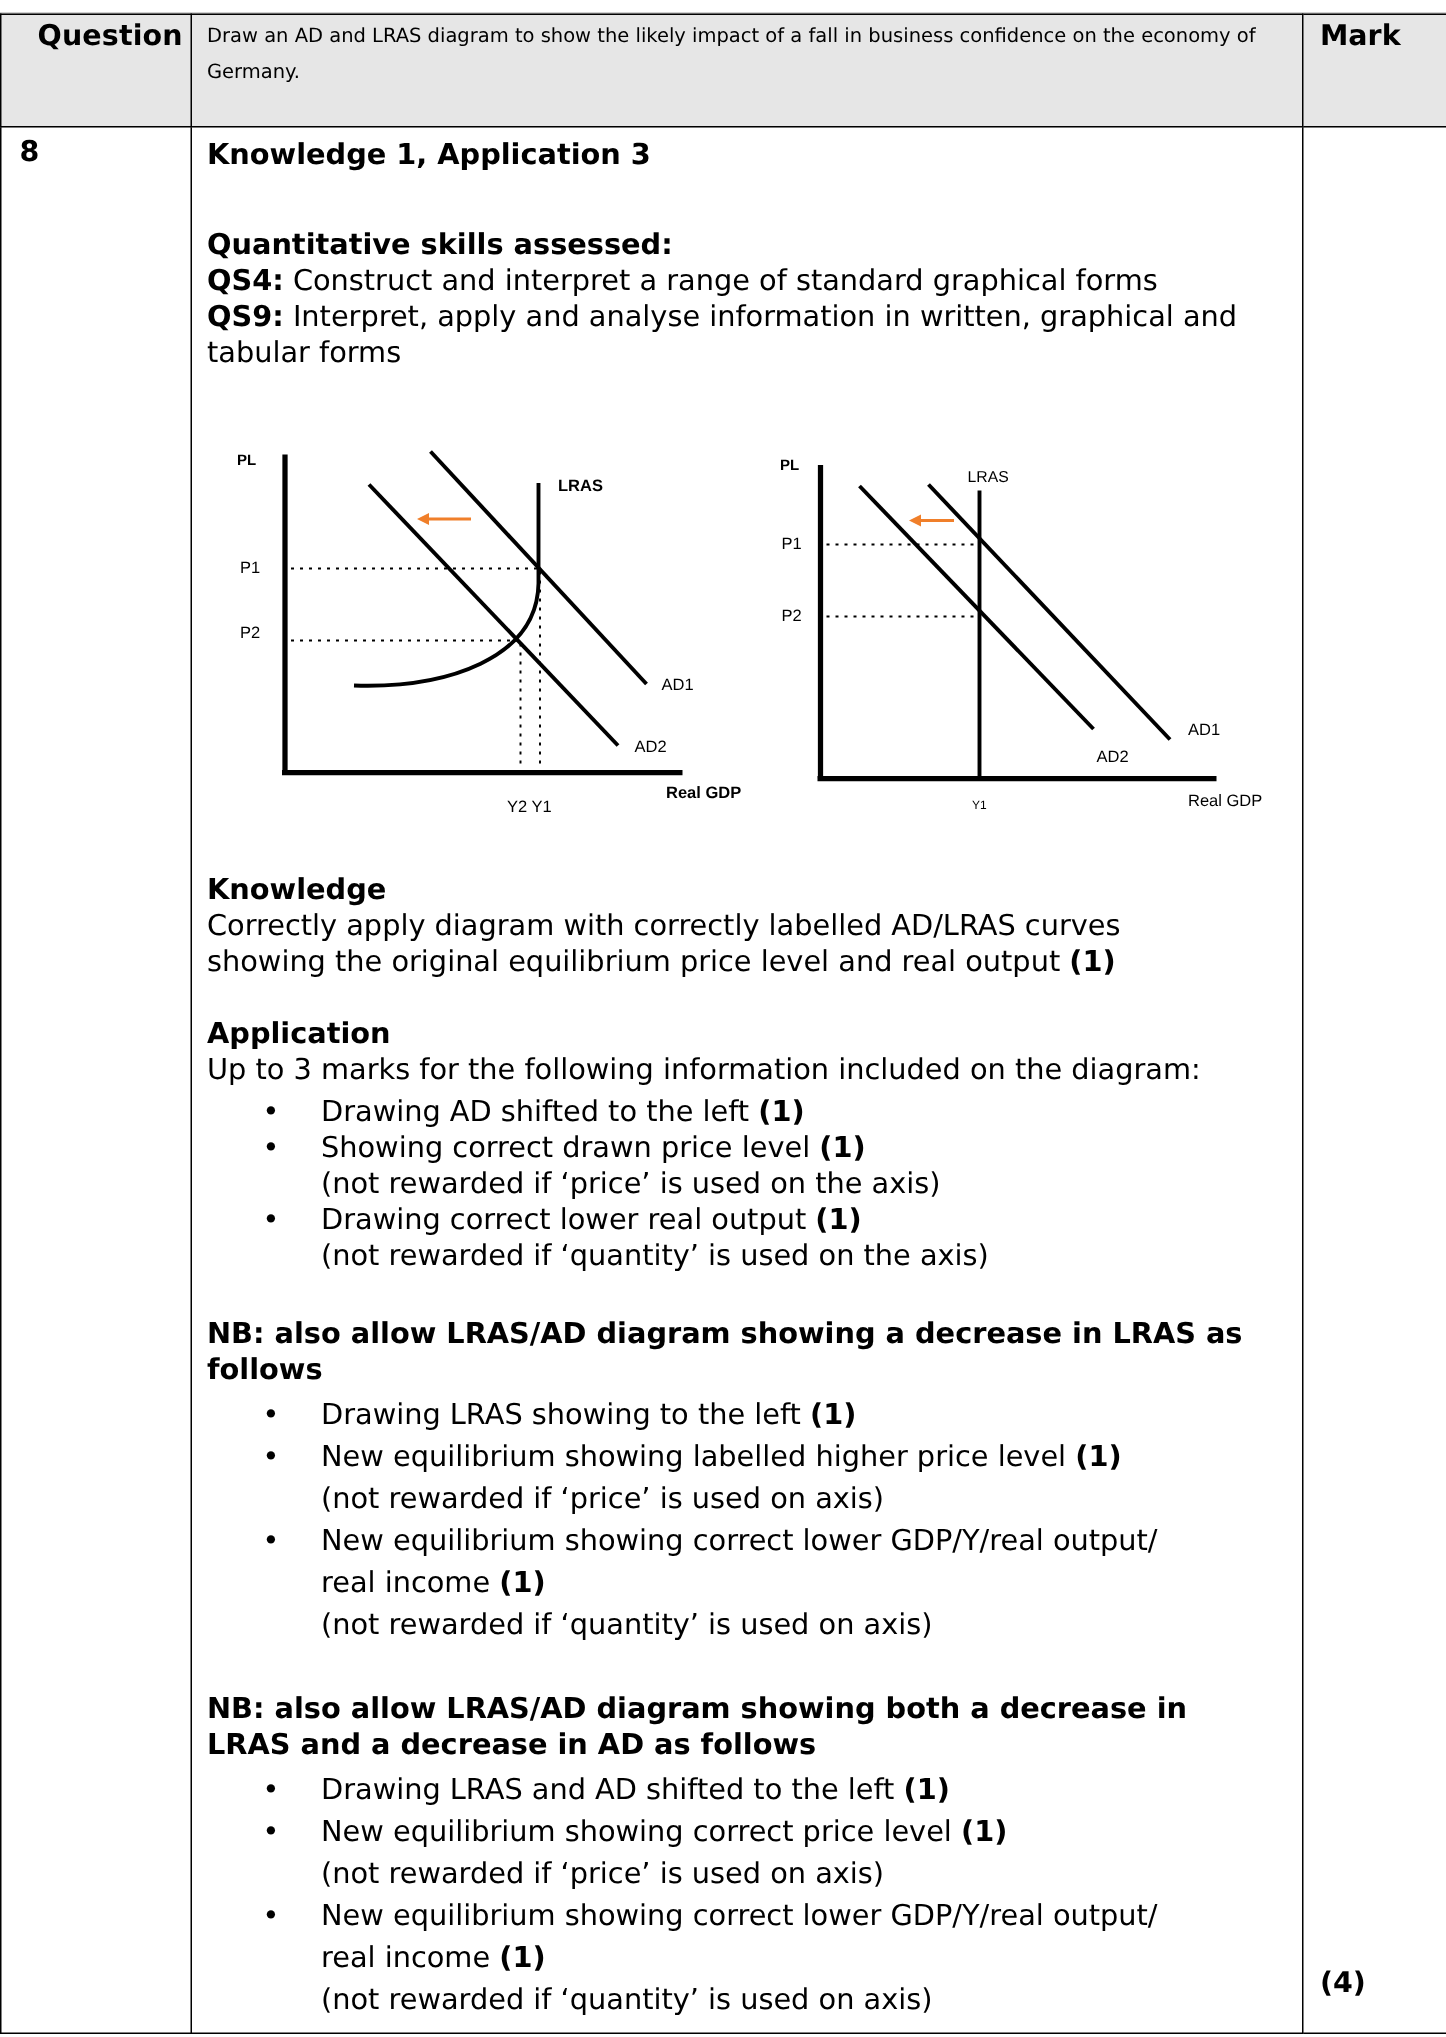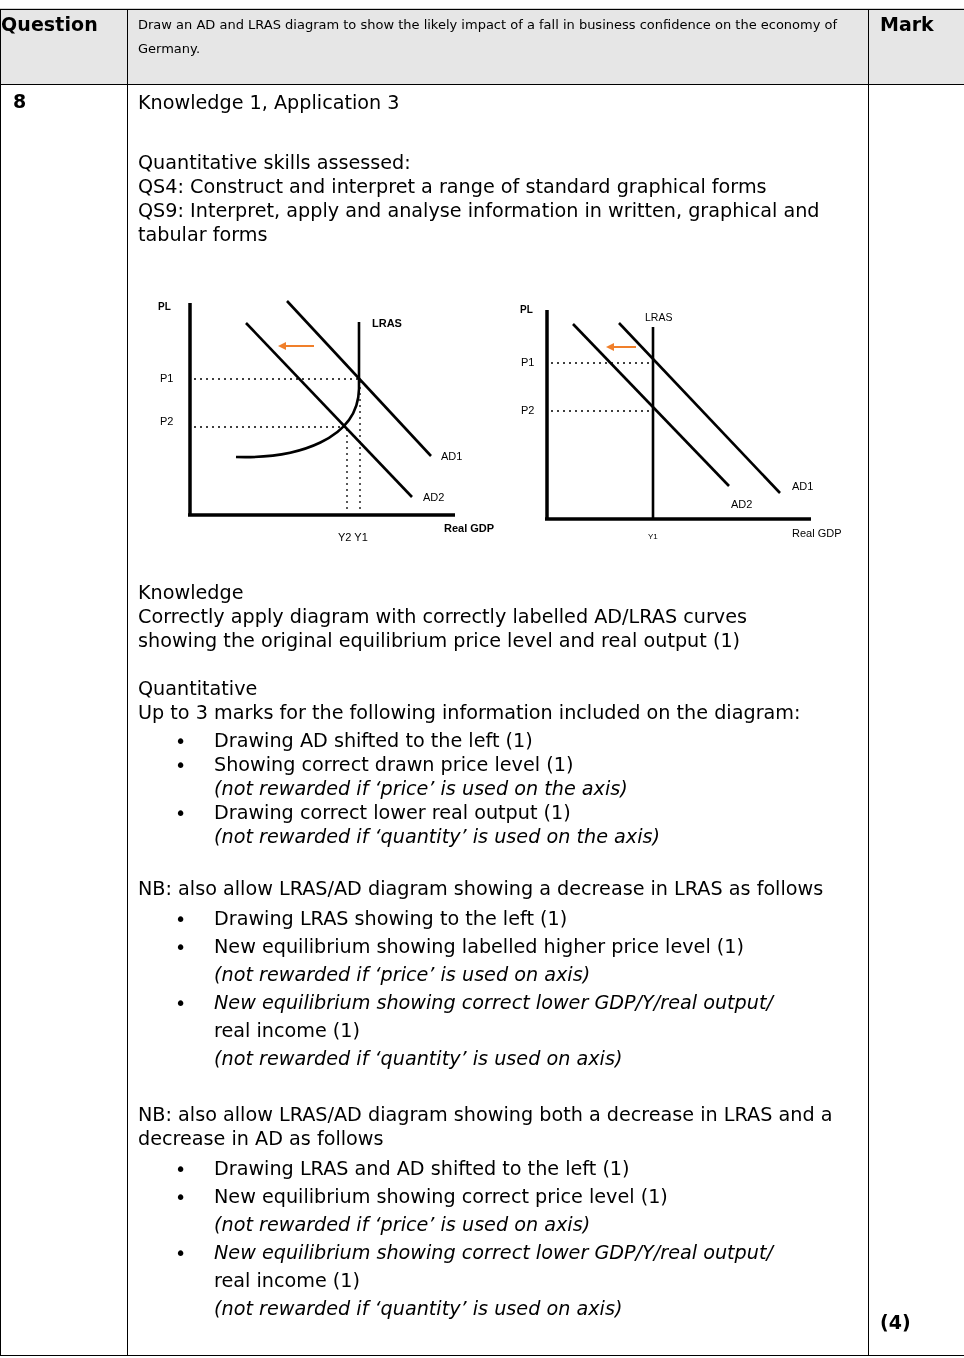--- a/index.html
+++ b/index.html
@@ -3,33 +3,33 @@
 <meta charset="utf-8">
 <style>
   html, body { margin: 0; padding: 0; background: #ffffff; }
   body { width: 964px; height: 1358px; position: relative; overflow: hidden;
          font-family: "DejaVu Sans", sans-serif; color: #000; }
   .topbar { position: absolute; left: 0; top: 0; width: 964px; height: 8px; background: #ffffff; border-bottom: 2px solid #d0d0d0; }
   table.mark { position: absolute; left: 0; top: 9px; width: 966px; border-collapse: collapse; table-layout: fixed; }
   table.mark td { border: 1.5px solid #000; vertical-align: top; padding: 0; }
   tr.head td { background: #e6e6e6; height: 74px; }
   col.c1 { width: 127px; } col.c2 { width: 741px; } col.c3 { width: 98px; }
-  .hq { font-weight: bold; font-size: 19px; padding: 3px 0 0 0; letter-spacing: 0.1px; }
+  .hq { font-weight: bold; font-size: 19px; padding: 3px 0 0 24px; letter-spacing: 0.1px; }
   .htext { font-size: 13px; line-height: 24px; padding: 3px 0 0 10px; }
   .hmark { font-weight: bold; font-size: 19px; padding: 3px 0 0 11px; }
   tr.body td { height: 1270px; position: relative; }
   .qnum { font-weight: bold; font-size: 19px; padding: 5px 0 0 12px; }
   .content { padding: 6px 0 0 10px; font-size: 19.2px; line-height: 24px; }
-  .b { font-weight: normal; }
+  .b { font-weight: bold; }
   .gap { height: 24px; }
   .diagrams { position: relative; height: 334px; margin-left: -10px; }
   ul.bl { list-style: none; margin: 4px; padding: 0 0 0 72px; }
   ul.bl li { position: relative; }
   ul.bl li::before { content: "•"; position: absolute; left: -39px; top: 0; font-size: 19px; }
-  .sub { display: block; font-style: italic; }
+  .sub { display: block; }
   .nb li { line-height: 28px; }
   .total { position: absolute; left: 11px; bottom: 22px; font-weight: bold; font-size: 19px; }
   svg text { font-family: "Liberation Sans", sans-serif; }
 </style>
 </head>
 <body>
 
 <div class="topbar"></div>
 
 <table class="mark">
@@ -121,21 +121,21 @@
               <text x="284" y="248">Real GDP</text>
               <text x="140" y="250" font-size="8">Y1</text>
             </g>
           </svg>
         </div>
 
         <div class="b">Knowledge</div>
         <div style="width:660px"><span>Correctly apply diagram with correctly labelled AD/LRAS curves showing the original equilibrium price level and real output </span><span class="b">(1)</span></div>
         <div class="gap"></div>
 
-        <div class="b">Quantitative</div>
+        <div class="b">Application</div>
         <div>Up to 3 marks for the following information included on the diagram:</div>
         <ul class="bl">
           <li><span>Drawing AD shifted to the left </span><span class="b">(1)</span></li>
           <li><span>Showing correct drawn price level </span><span class="b">(1)</span><span class="sub">(not rewarded if ‘price’ is used on the axis)</span></li>
           <li><span>Drawing correct lower real output </span><span class="b">(1)</span><span class="sub">(not rewarded if ‘quantity’ is used on the axis)</span></li>
         </ul>
         <div class="gap"></div>
 
         <div class="b" style="width:700px">NB: also allow LRAS/AD diagram showing a decrease in LRAS as follows</div>
         <ul class="bl nb">

